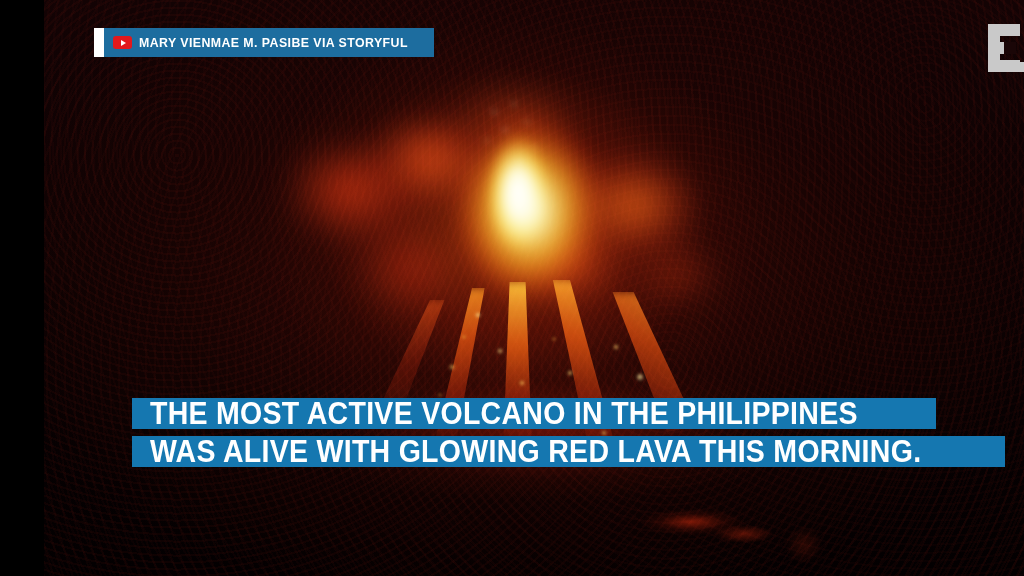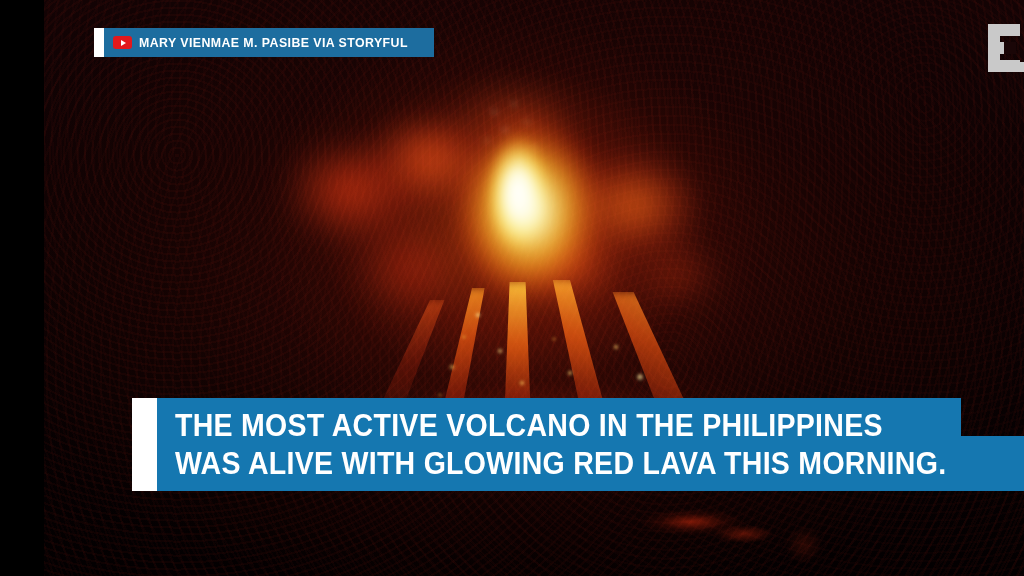--- a/index.html
+++ b/index.html
@@ -224,20 +224,21 @@
     width: 52px;
     height: 56px;
   }
 
   
   .caption-line {
     position: absolute;
     display: flex;
     align-items: stretch;
     height: 55px;
+    flex-direction: column;
   }
   .caption-line.line1 { left: 88px; top: 398px; }
   .caption-line.line2 { left: 88px; top: 436px; }
   .cap-accent {
     width: 25px;
     background: #ffffff;
     flex: none;
   }
   .cap-body {
     background: #1577b0;

